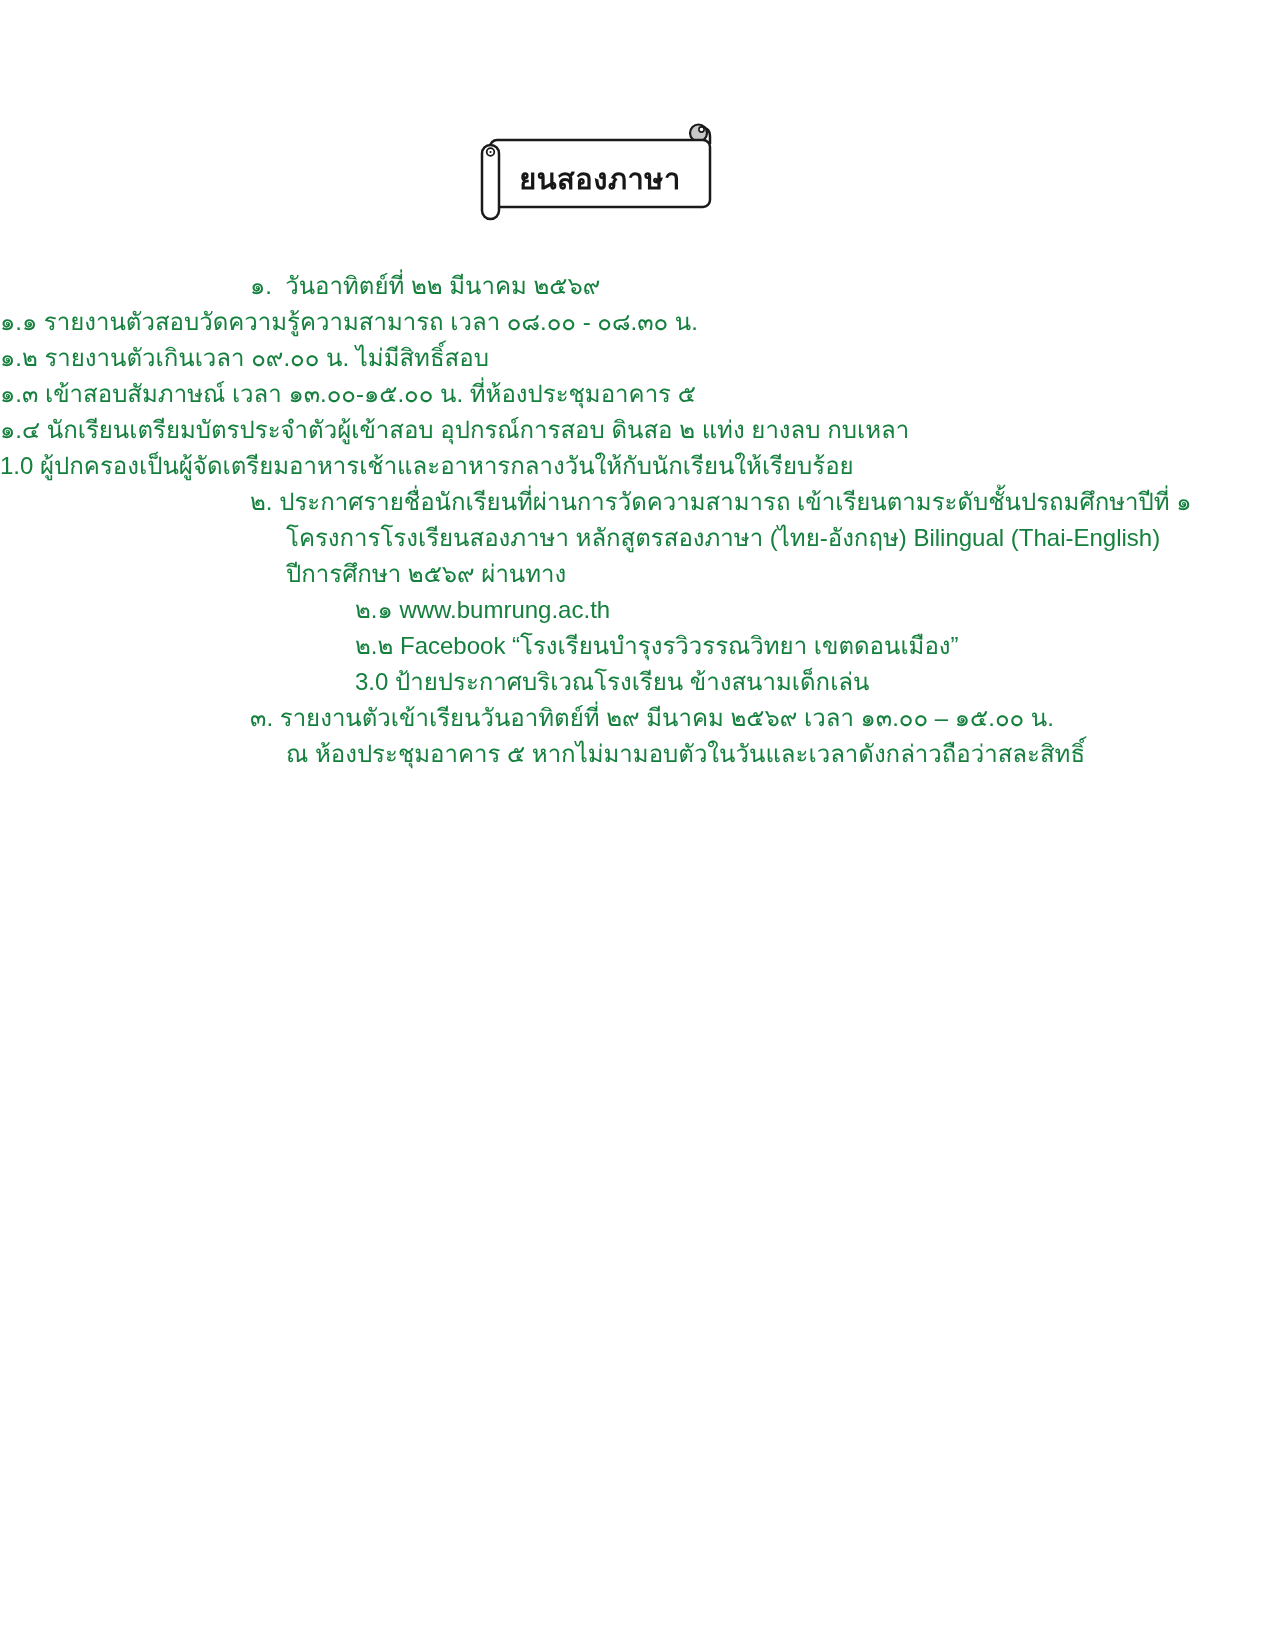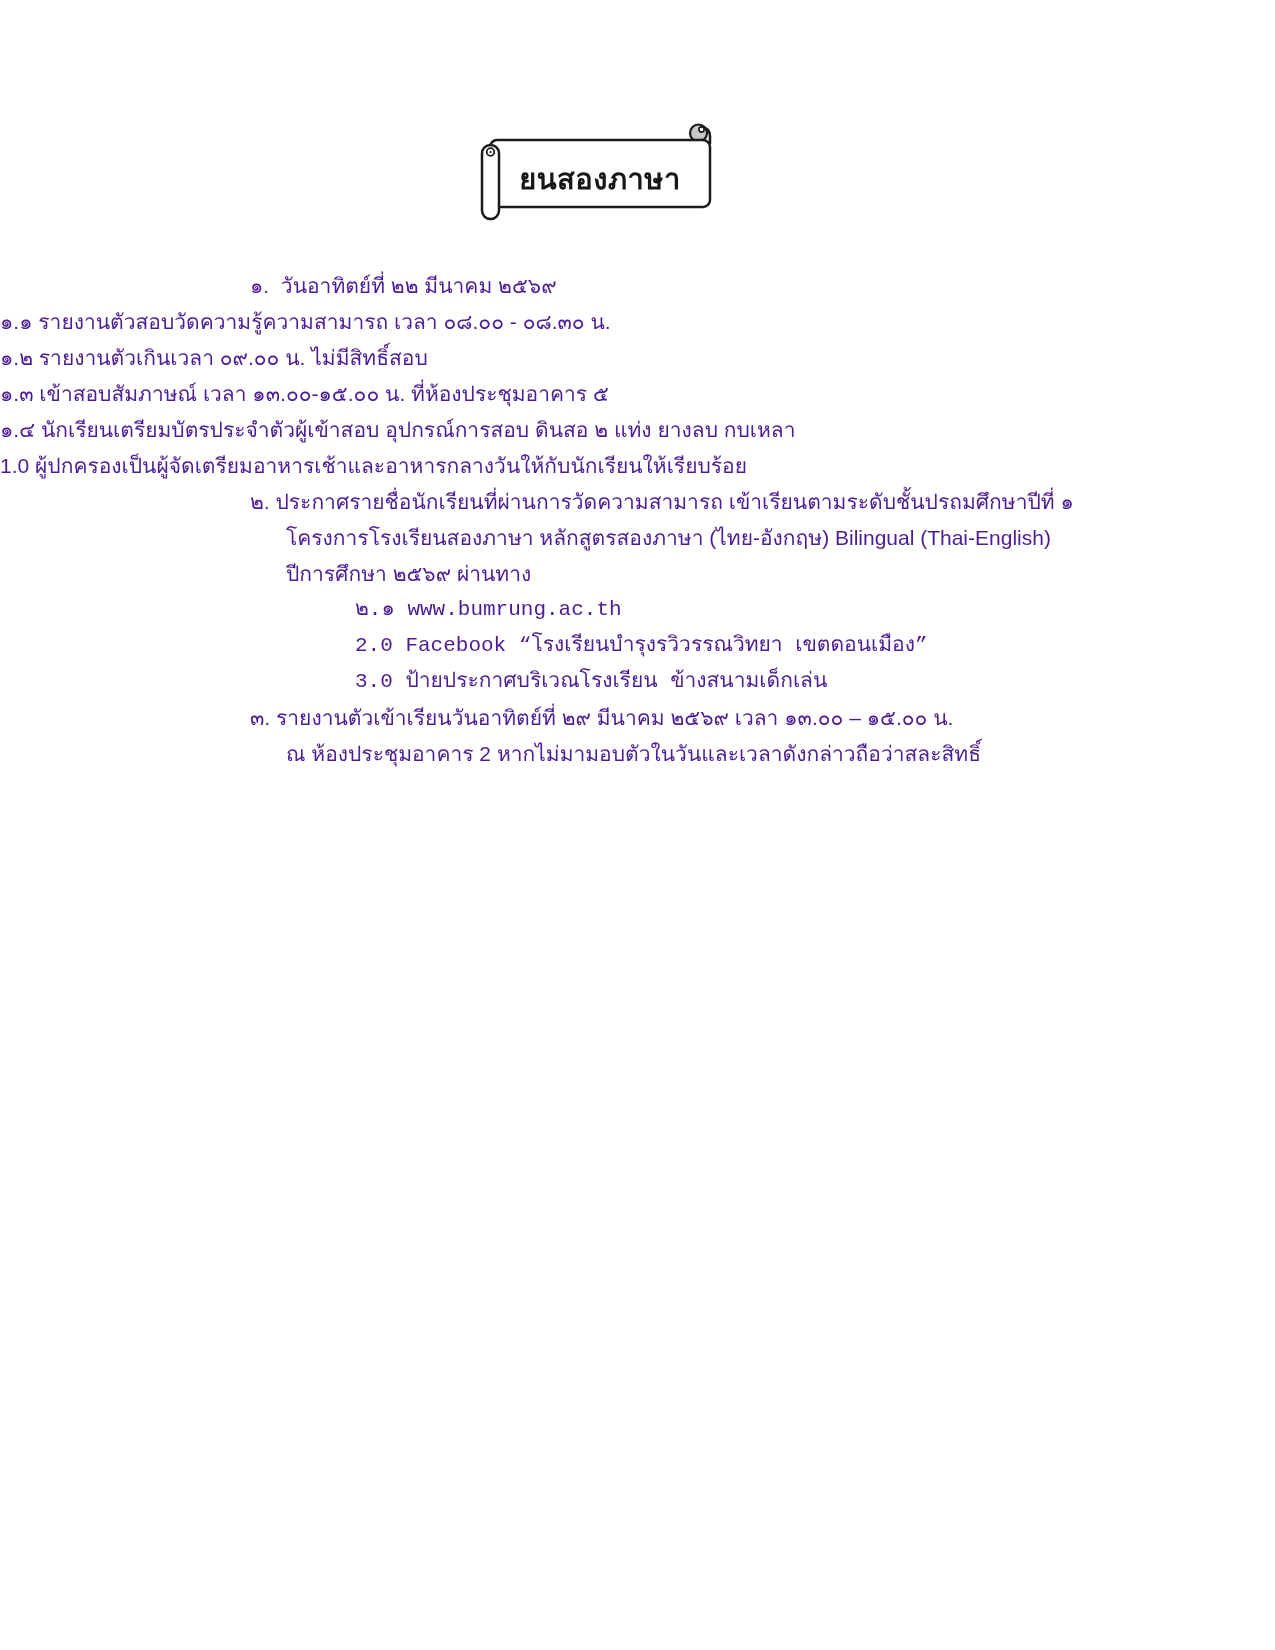--- a/index.html
+++ b/index.html
@@ -38,29 +38,29 @@
     color: #171717;
   }
   
   .content {
     position: absolute;
     left: 0;
     top: 268px;
     width: 1275px;
   }
   .line {
-    font-size: 21px;
+    font-size: 24px;
     line-height: 36px;
     white-space: pre;
-    color: #4c1d95;
+    color: #15803d;
   }
   .ind-main  { padding-left: 250px; }
   .ind-cont  { padding-left: 286px; }
   .ind-sub1  { }
-  .ind-sub2  { padding-left: 355px; font-family: Liberation Mono, monospace; }
+  .ind-sub2  { padding-left: 355px; }
 </style>
 </head>
 <body>
 
 <div class="page">
 
   <div class="banner">
     <svg width="240" height="102" viewBox="0 0 240 102">
 
       <g>
@@ -84,19 +84,19 @@
     <div class="line ind-main">๑.  วันอาทิตย์ที่ ๒๒ มีนาคม ๒๕๖๙</div>
     <div class="line ind-sub1">๑.๑ รายงานตัวสอบวัดความรู้ความสามารถ เวลา ๐๘.๐๐ - ๐๘.๓๐ น.</div>
     <div class="line ind-sub1">๑.๒ รายงานตัวเกินเวลา ๐๙.๐๐ น. ไม่มีสิทธิ์สอบ</div>
     <div class="line ind-sub1">๑.๓ เข้าสอบสัมภาษณ์ เวลา ๑๓.๐๐-๑๕.๐๐ น. ที่ห้องประชุมอาคาร ๕</div>
     <div class="line ind-sub1">๑.๔ นักเรียนเตรียมบัตรประจำตัวผู้เข้าสอบ อุปกรณ์การสอบ ดินสอ ๒ แท่ง ยางลบ กบเหลา</div>
     <div class="line ind-sub1">1.0 ผู้ปกครองเป็นผู้จัดเตรียมอาหารเช้าและอาหารกลางวันให้กับนักเรียนให้เรียบร้อย</div>
     <div class="line ind-main">๒. ประกาศรายชื่อนักเรียนที่ผ่านการวัดความสามารถ เข้าเรียนตามระดับชั้นปรถมศึกษาปีที่ ๑</div>
     <div class="line ind-cont">โครงการโรงเรียนสองภาษา หลักสูตรสองภาษา (ไทย-อังกฤษ) Bilingual (Thai-English)</div>
     <div class="line ind-cont">ปีการศึกษา ๒๕๖๙ ผ่านทาง</div>
     <div class="line ind-sub2">๒.๑ www.bumrung.ac.th</div>
-    <div class="line ind-sub2">2.0 Facebook “โรงเรียนบำรุงรวิวรรณวิทยา เขตดอนเมือง”</div>
+    <div class="line ind-sub2">๒.๒ Facebook “โรงเรียนบำรุงรวิวรรณวิทยา เขตดอนเมือง”</div>
     <div class="line ind-sub2">3.0 ป้ายประกาศบริเวณโรงเรียน ข้างสนามเด็กเล่น</div>
     <div class="line ind-main">๓. รายงานตัวเข้าเรียนวันอาทิตย์ที่ ๒๙ มีนาคม ๒๕๖๙ เวลา ๑๓.๐๐ – ๑๕.๐๐ น.</div>
-    <div class="line ind-cont">ณ ห้องประชุมอาคาร 2 หากไม่มามอบตัวในวันและเวลาดังกล่าวถือว่าสละสิทธิ์</div>
+    <div class="line ind-cont">ณ ห้องประชุมอาคาร ๕ หากไม่มามอบตัวในวันและเวลาดังกล่าวถือว่าสละสิทธิ์</div>
   </div>
 
 </div>
 
 </body></html>

